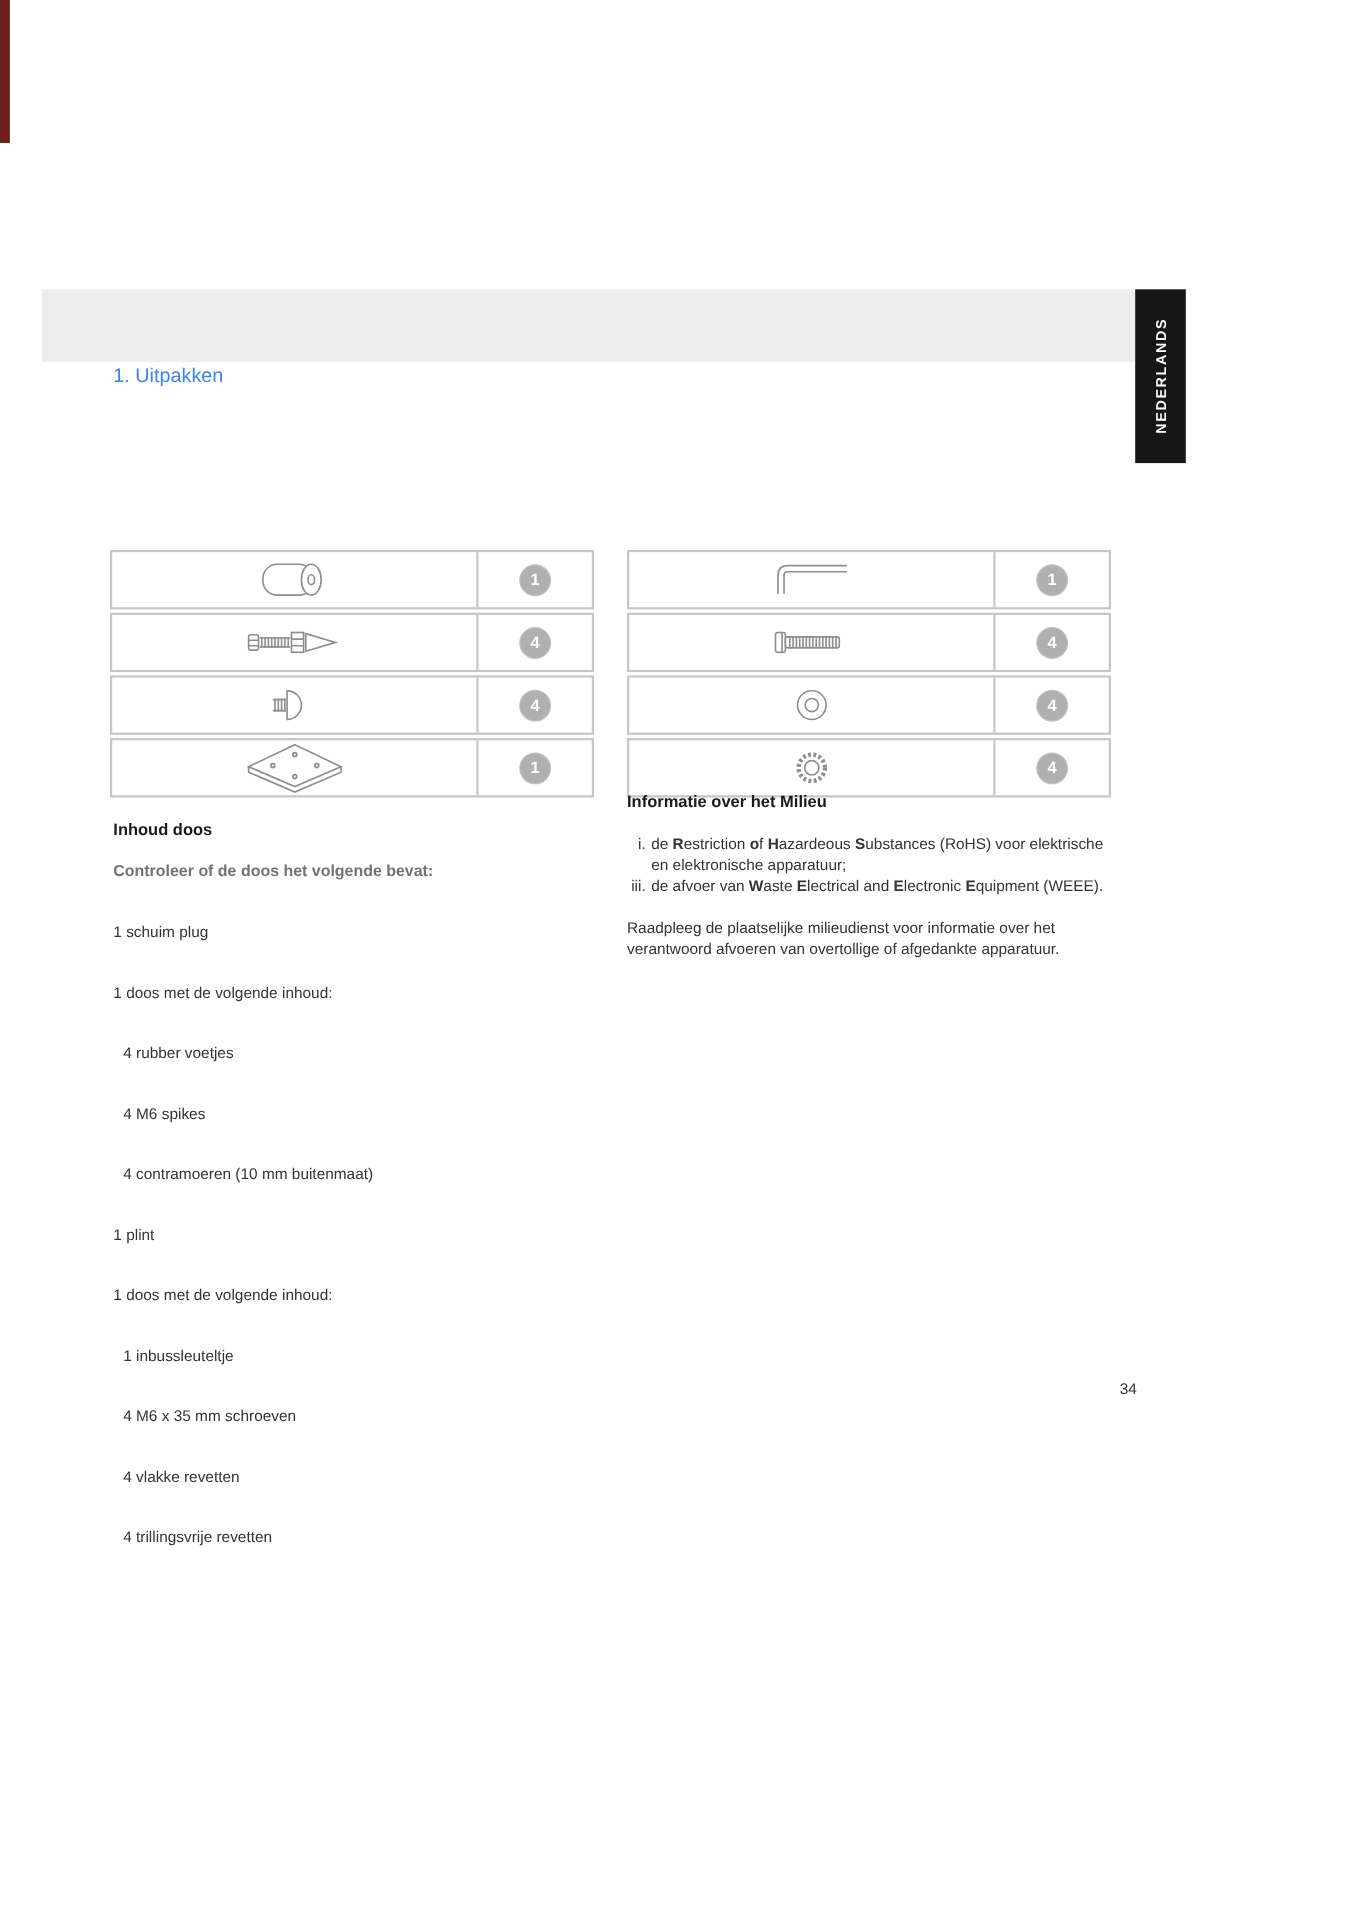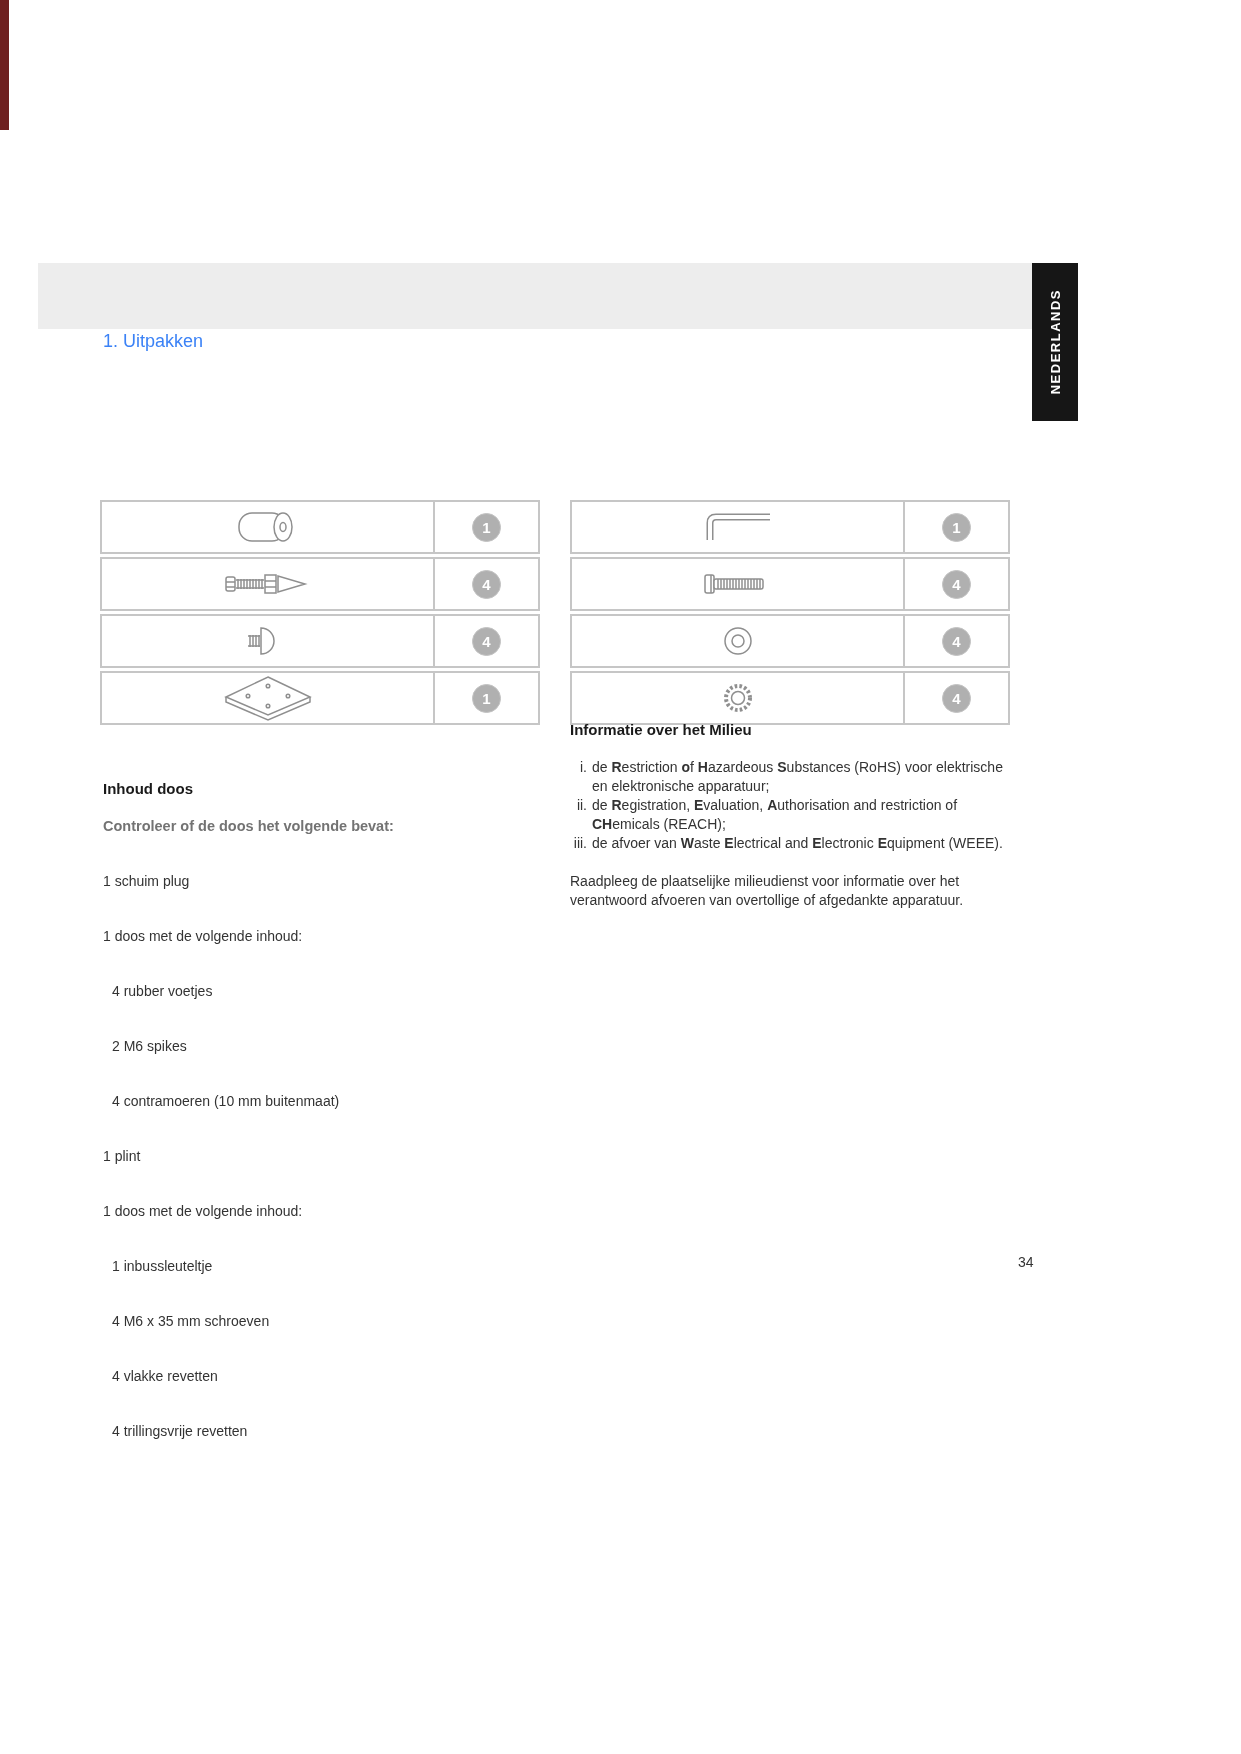--- a/index.html
+++ b/index.html
@@ -90,21 +90,21 @@
     color: #ffffff;
     font-size: 15px;
     font-weight: bold;
     display: flex;
     align-items: center;
     justify-content: center;
   }
   
   .contents-block {
     position: absolute;
-    left: 103px; top: 779px;
+    left: 103px; top: 745px;
     width: 440px;
     font-size: 14px;
     line-height: 19px;
   }
   .env-block {
     position: absolute;
     left: 570px; top: 720px;
     width: 440px;
     font-size: 14px;
     line-height: 19px;
@@ -306,43 +306,39 @@
 
   </div>
 
   <div class="contents-block">
     <div class="block-heading">Inhoud doos</div>
     <div class="sub-heading">Controleer of de doos het volgende bevat:</div>
     <div class="contents-list">
       <div class="item">1 schuim plug</div>
       <div class="item">1 doos met de volgende inhoud:</div>
       <div class="item indent">4 rubber voetjes</div>
-      <div class="item indent">2 M6 spikes</div>
+      <div class="item indent">4 M6 spikes</div>
       <div class="item indent">4 contramoeren (10 mm buitenmaat)</div>
       <div class="item">1 plint</div>
       <div class="item">1 doos met de volgende inhoud:</div>
       <div class="item indent">1 inbussleuteltje</div>
       <div class="item indent">4 M6 x 35 mm schroeven</div>
       <div class="item indent">4 vlakke revetten</div>
       <div class="item indent">4 trillingsvrije revetten</div>
     </div>
   </div>
 
   <div class="env-block">
     <div class="block-heading">Informatie over het Milieu</div>
     <div class="env-list">
       <div class="env-list-item">
         <span class="env-marker">i.</span>
         <span class="env-text"><span>de </span><span class="b">R</span><span>estriction </span><span class="b">o</span><span>f </span><span class="b">H</span><span>azardeous </span><span class="b">S</span><span>ubstances (RoHS) voor elektrische en elektronische apparatuur;</span></span>
       </div>
       <div class="env-list-item">
-        <span class="env-marker">ii.</span>
-        <span class="env-text"><span>de </span><span class="b">R</span><span>egistration, </span><span class="b">E</span><span>valuation, </span><span class="b">A</span><span>uthorisation and restriction of </span><span class="b">CH</span><span>emicals (REACH);</span></span>
-      </div>
-      <div class="env-list-item">
         <span class="env-marker">iii.</span>
         <span class="env-text"><span>de afvoer van </span><span class="b">W</span><span>aste </span><span class="b">E</span><span>lectrical and </span><span class="b">E</span><span>lectronic </span><span class="b">E</span><span>quipment (WEEE).</span></span>
       </div>
     </div>
     <p class="env-footer">Raadpleeg de plaatselijke milieudienst voor informatie over het verantwoord afvoeren van overtollige of afgedankte apparatuur.</p>
   </div>
 
   <div class="page-number">34</div>
 
 </div>

